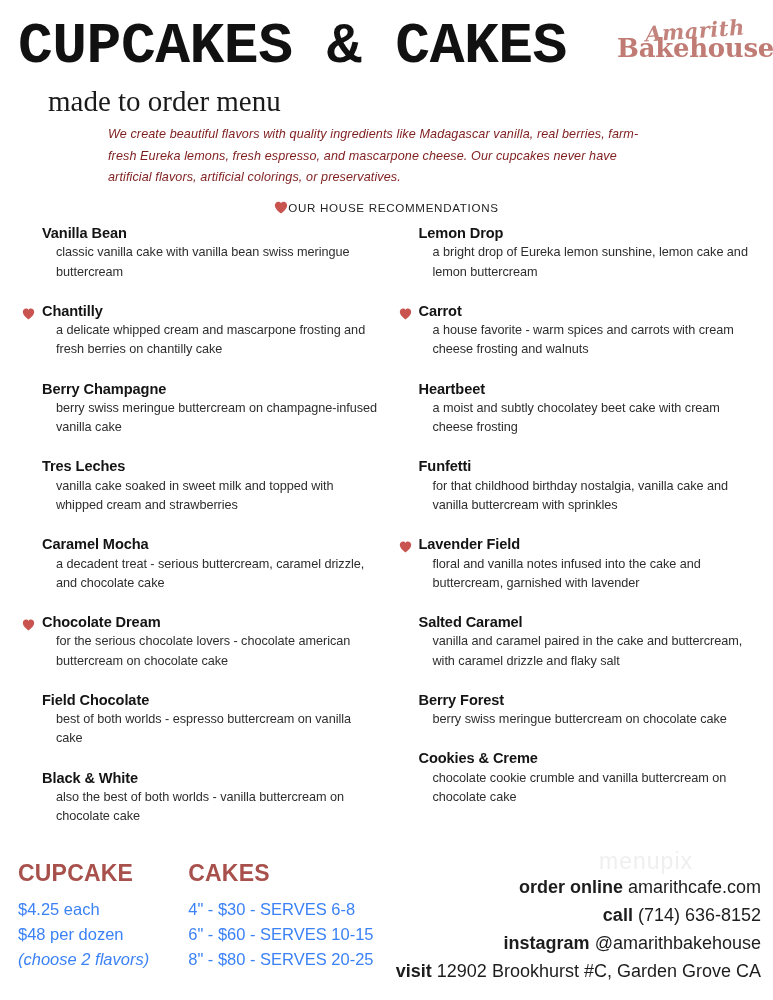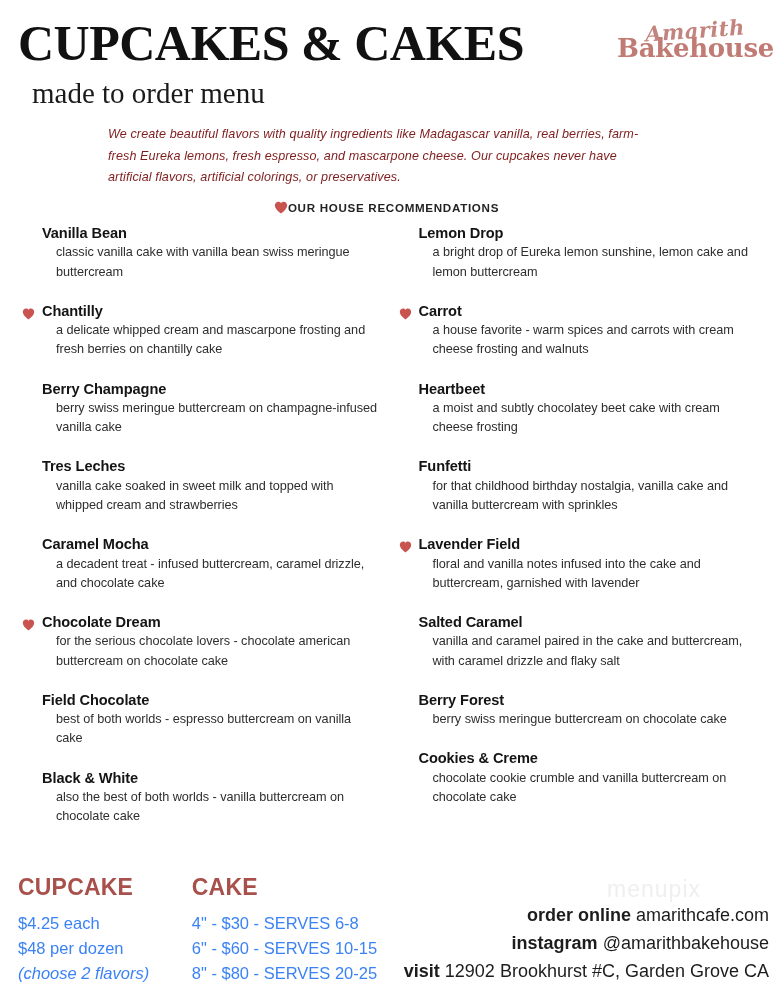--- a/index.html
+++ b/index.html
@@ -31,35 +31,35 @@
     height: 118px;
     padding: 0;
   }
   .title-block {
     position: absolute;
     left: 18px;
     top: 18px;
     width: 600px;
   }
   .main-title {
-    font-family: Liberation Serif, serif;
+    font-family: Liberation Mono, monospace;
     font-weight: 700;
-    font-size: 50px;
+    font-size: 58px;
     letter-spacing: -0.5px;
     line-height: 1.0;
     color: #111111;
     margin: 0;
     white-space: nowrap;
   }
   .sub-title {
     font-family: "Liberation Serif", serif;
     font-size: 29px;
     line-height: 1.1;
     color: #1a1a1a;
-    margin: 10px 0 0 14px;
+    margin: 10px 0 0 30px;
     white-space: nowrap;
   }
 
   .logo {
     position: absolute;
     right: 16px;
     top: 18px;
     width: 140px;
     height: 62px;
     text-align: center;
@@ -96,21 +96,21 @@
     font-size: 12.6px;
     line-height: 1.72;
     color: #7f1d1d;
     letter-spacing: 0.1px;
   }
 
   .recommend-bar {
     margin: 12px 0 10px 0;
     text-align: left;
     font-size: 11.6px;
-    font-weight: 700;
+    font-weight: 400;
     letter-spacing: 0.7px;
     color: #232323;
     display: flex;
     align-items: center;
     justify-content: center;
   }
 
   .heart {
     display: inline-block;
     width: 14px;
@@ -162,21 +162,21 @@
     padding-left: 14px;
     letter-spacing: -0.05px;
   }
 
   
   .footer {
     position: absolute;
     left: 0;
     right: 0;
     bottom: 14px;
-    padding: 0 4px 0 18px;
+    padding: 0 12px 0 18px;
     box-sizing: border-box;
     display: flex;
     align-items: center;
   }
   .price-col { box-sizing: border-box; }
   .price-cupcake { width: 205px; }
   .price-cake    { width: 250px; }
 
   .price-head {
     font-size: 23px;
@@ -275,21 +275,21 @@
           <div class="item-heart"></div>
           <div class="item-body">
             <div class="item-name">Tres Leches</div>
             <div class="item-desc">vanilla cake soaked in sweet milk and topped with whipped cream and strawberries</div>
           </div>
         </div>
         <div class="item">
           <div class="item-heart"></div>
           <div class="item-body">
             <div class="item-name">Caramel Mocha</div>
-            <div class="item-desc">a decadent treat - infused buttercream, caramel drizzle, and chocolate cake</div>
+            <div class="item-desc">a decadent treat - serious buttercream, caramel drizzle, and chocolate cake</div>
           </div>
         </div>
         <div class="item">
           <div class="item-heart"><span class="heart"><svg viewBox="0 0 24 22" xmlns="http://www.w3.org/2000/svg">
                 <path d="M12 21S1.5 13.9 1.5 7.4C1.5 3.6 4.3 1 7.6 1c2 0 3.6 1 4.4 2.5C12.8 2 14.4 1 16.4 1 19.7 1 22.5 3.6 22.5 7.4 22.5 13.9 12 21 12 21z" fill="#c9534f"></path>
               </svg></span></div>
           <div class="item-body">
             <div class="item-name">Chocolate Dream</div>
             <div class="item-desc">for the serious chocolate lovers - chocolate american buttercream on chocolate cake</div>
           </div>
@@ -376,33 +376,37 @@
   <div class="footer">
 
     <div class="price-col price-cupcake">
       <div class="price-head" style="color: rgb(168, 80, 75);">CUPCAKE</div>
       <div class="price-line">$4.25 each</div>
       <div class="price-line">$48 per dozen</div>
       <div class="price-line ital">(choose 2 flavors)</div>
     </div>
 
     <div class="price-col price-cake">
-      <div class="price-head" style="color: rgb(168, 80, 75);">CAKE</div>
+      <div class="price-head" style="color: rgb(168, 80, 75);">CAKES</div>
       <div class="price-line">4" - $30 - SERVES 6-8</div>
       <div class="price-line">6" - $60 - SERVES 10-15</div>
       <div class="price-line">8" - $80 - SERVES 20-25</div>
     </div>
 
     <div class="contact">
       <div class="watermark">menupix</div>
       <div class="contact-line">
         <b>order online</b>
         <span>amarithcafe.com</span>
       </div>
       <div class="contact-line">
+        <b>call</b>
+        <span>(714) 636-8152</span>
+      </div>
+      <div class="contact-line">
         <b>instagram</b>
         <span>@amarithbakehouse</span>
       </div>
       <div class="contact-line">
         <b>visit</b>
         <span>12902 Brookhurst #C, Garden Grove CA</span>
       </div>
     </div>
 
   </div>

